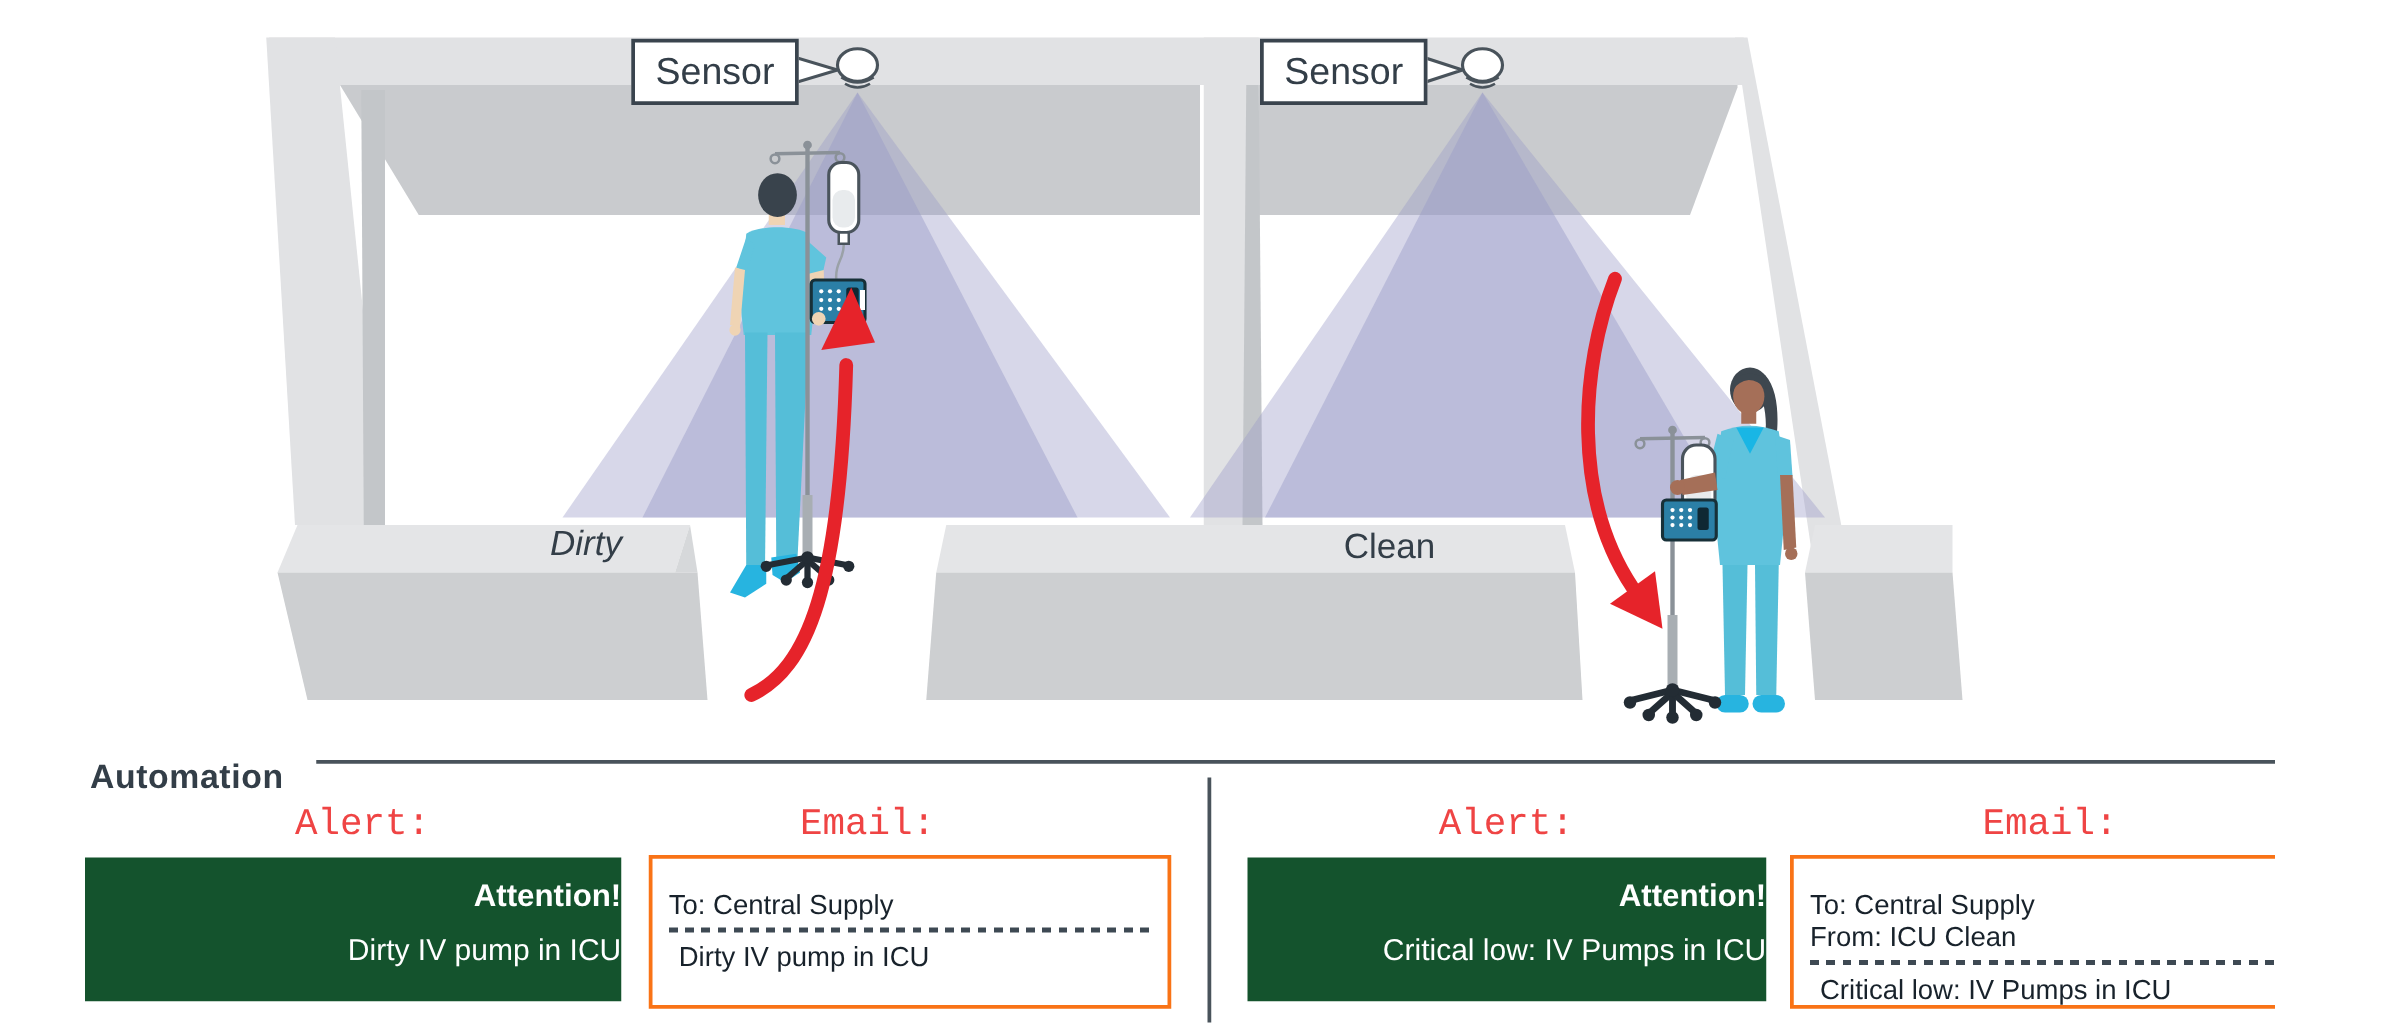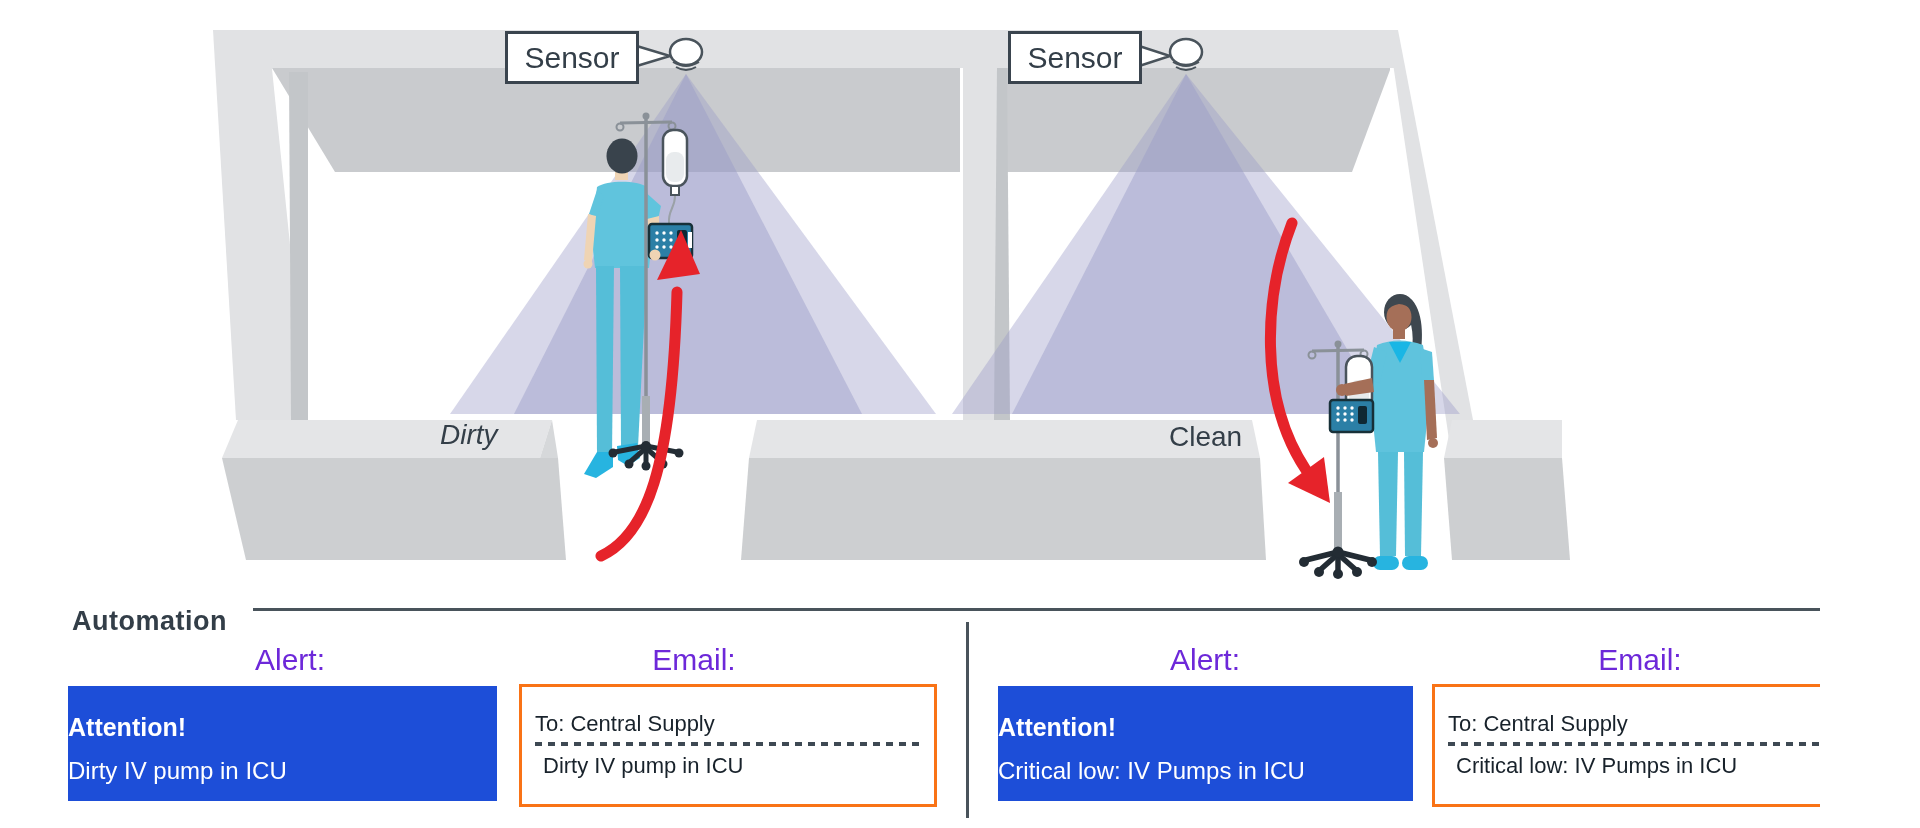--- a/index.html
+++ b/index.html
@@ -8,23 +8,23 @@
   #scene-svg{position:absolute;left:0;top:0;}
   .abs{position:absolute;}
   .sensor-box{box-sizing:border-box;width:134px;height:53px;background:#fff;
               border:3px solid #3A444E;display:flex;align-items:center;justify-content:center;
               font-size:30px;color:#333E48;z-index:5;}
   .room-label{font-size:28px;color:#333E48;z-index:4;}
   .room-label.italic{font-style:italic;}
   .automation-title{font-size:27px;font-weight:bold;color:#333E48;letter-spacing:.5px;}
   .h-rule{height:3px;background:#49535B;}
   .v-rule{width:3px;background:#49535B;}
-  .col-label{width:220px;text-align:center;font-size:30px;color:#6d28d9;}
-  .alert-box{box-sizing:border-box;background:#1d4ed8;color:#fff;text-align:left;
-             padding-top:27px;}
+  .col-label{width:220px;text-align:center;font-size:30px;color:#ef4444;font-family:Liberation Mono, monospace;}
+  .alert-box{box-sizing:border-box;background:#14532d;color:#fff;text-align:right;
+             padding-top:17px;}
   .alert-title{font-size:25px;font-weight:bold;}
   .alert-msg{font-size:24px;margin-top:15px;}
   .email-box{box-sizing:border-box;background:#fff;border:3px solid #f97316;
              padding:24px 13px 0 13px;color:#18222B;font-size:22px;}
   .email-line{line-height:26px;white-space:nowrap;}
   .email-dash{height:4px;margin:5px 0 7px 0;
               background:repeating-linear-gradient(90deg,#3E4953 0 7px,transparent 7px 13px);}
   .email-body{padding-left:8px;white-space:nowrap;}
 </style>
 </head>
@@ -212,21 +212,21 @@
   </svg>
 
   <div class="sensor-box abs" style="left:505px;top:31px;">
     <span>Sensor</span>
   </div>
   <div class="sensor-box abs" style="left:1008px;top:31px;">
     <span>Sensor</span>
   </div>
 
   <div class="room-label italic abs" style="left:440px;top:419px;">Dirty</div>
-  <div class="room-label abs" style="left:1169px;top:421px;">Clean</div>
+  <div class="room-label abs" style="left:1075px;top:421px;">Clean</div>
 
   <div class="automation-title abs" style="left:72px;top:594px;margin-top:12px;">Automation</div>
   <div class="h-rule abs" style="left:253px;top:608px;width:1615px;"></div>
   <div class="v-rule abs" style="left:966px;top:622px;height:196px;"></div>
 
   <div class="col-label abs" style="left:180px;top:643px;">Alert:</div>
   <div class="col-label abs" style="left:584px;top:643px;">Email:</div>
 
   <div class="alert-box abs" style="left:68px;top:686px;width:429px;height:115px;">
     <div class="alert-title">Attention!</div>
@@ -242,17 +242,18 @@
   <div class="col-label abs" style="left:1095px;top:643px;">Alert:</div>
   <div class="col-label abs" style="left:1530px;top:643px;">Email:</div>
 
   <div class="alert-box abs" style="left:998px;top:686px;width:415px;height:115px;">
     <div class="alert-title">Attention!</div>
     <div class="alert-msg">Critical low: IV Pumps in ICU</div>
   </div>
 
   <div class="email-box abs" style="left:1432px;top:684px;width:440px;height:123px;">
     <div class="email-line">To: Central Supply</div>
+    <div class="email-line">From: ICU Clean</div>
     <div class="email-dash"></div>
     <div class="email-body">Critical low: IV Pumps in ICU</div>
   </div>
 
 </div>
 
 </body></html>

